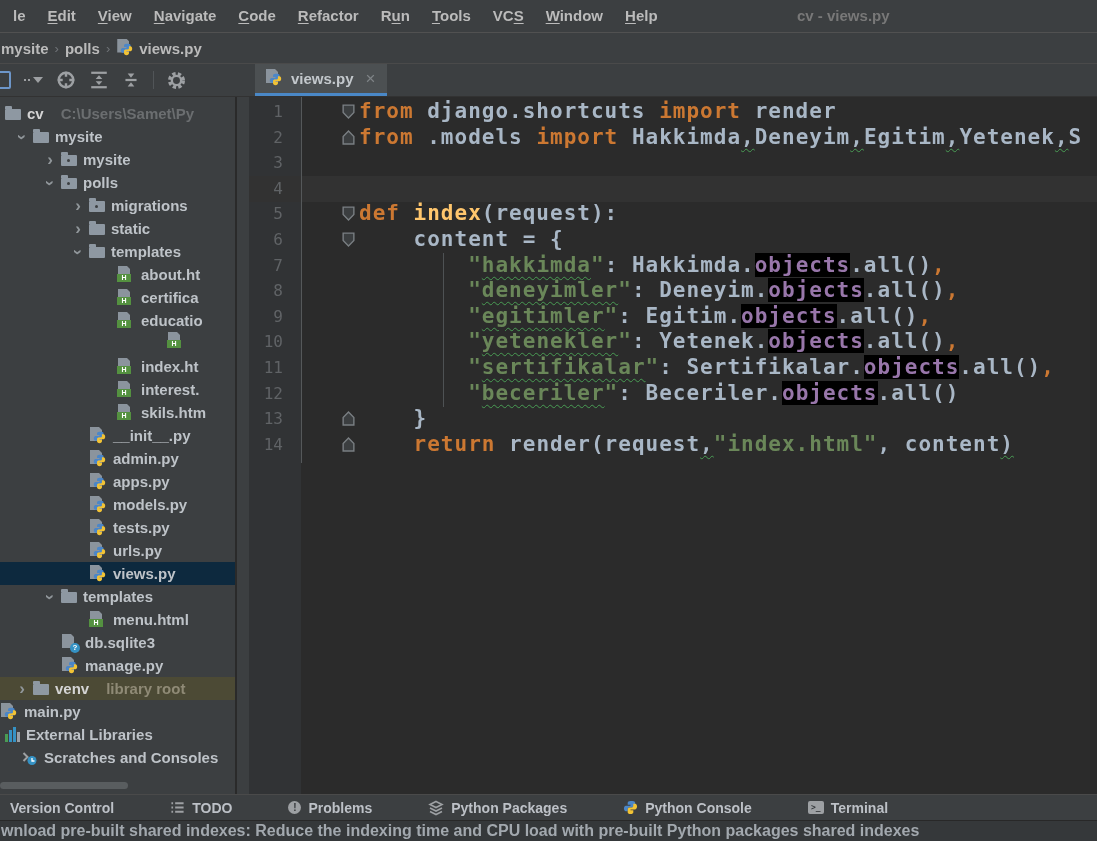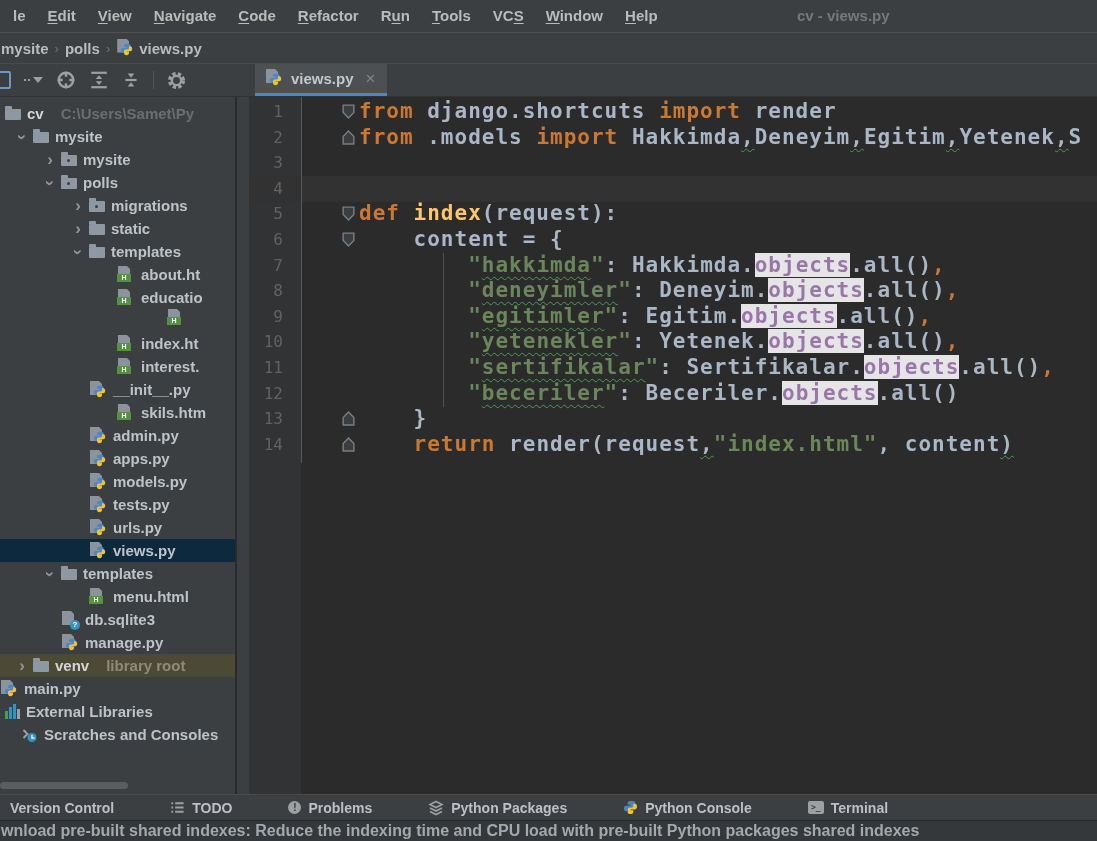--- a/index.html
+++ b/index.html
@@ -69,21 +69,21 @@
   .indent-guide{position:absolute;left:194px;top:156px;width:1px;height:154px;background:#4e5254;}
   .codewrap{position:absolute;left:0;top:2px;right:0;}
   .code-line{height:25.6px;line-height:25.6px;position:relative;padding-left:110px;white-space:pre;font-family:"DejaVu Sans Mono",monospace;font-size:21px;font-weight:700;letter-spacing:1px;}
   .ln-num{position:absolute;left:0;top:0;width:34px;text-align:right;color:#606366;font-size:16px;font-weight:400;letter-spacing:0;font-family:"DejaVu Sans Mono",monospace;}
   .fold{position:absolute;left:92px;top:5px;width:15px;height:15px;}
   .fold svg{display:block;}
   .tk-kw{color:#cc7832;}
   .tk-pl{color:#a9b7c6;}
   .tk-str{color:#6a8759;}
   .tk-key{color:#6a8759;text-decoration:underline wavy #499c54 1px;text-underline-offset:4px;}
-  .tk-attr{color:#9876aa;background:#e5e5e5;}
+  .tk-attr{color:#9876aa;background:#000000;}
   .tk-cw{color:#a9b7c6;text-decoration:underline wavy #499c54 1px;text-underline-offset:4px;}
   .tk-tw{color:#cc7832;}
   .tk-fn{color:#ffc66d;}
 
   
   .toolwinbar{height:26px;background:#3c3f41;border-top:1px solid #4a4a4a;box-sizing:border-box;display:flex;align-items:center;gap:56px;padding-left:10px;}
   .twb-item{display:flex;align-items:center;gap:7px;color:#bdc1c7;font-size:14px;font-weight:600;white-space:nowrap;justify-content:flex-end;}
   .twb-ic{display:inline-flex;align-items:center;}
   .pcirc{width:13px;height:13px;border-radius:50%;background:#9da0a3;color:#34373a;font:700 10px/13px "Liberation Sans",sans-serif;text-align:center;display:inline-block;}
   .term{width:16px;height:13px;background:#9da0a3;border-radius:2px;color:#34373a;font:700 8px/13px "DejaVu Sans Mono",monospace;text-align:center;display:inline-block;}
@@ -222,20 +222,27 @@
             <span class="page"></span>
             <span class="band">H</span>
           </span>
           <span class="lbl">about.ht</span>
         </div>
         <div class="tree-row" style="padding-left: 117px;">
           <span class="icon-file">
             <span class="page"></span>
             <span class="band">H</span>
           </span>
+          <span class="lbl">certifica</span>
+        </div>
+        <div class="tree-row" style="padding-left: 117px;">
+          <span class="icon-file">
+            <span class="page"></span>
+            <span class="band">H</span>
+          </span>
           <span class="lbl">educatio</span>
         </div>
         <div class="tree-row" style="padding-left: 117px; flex-direction: column;">
           <span class="icon-file">
             <span class="page"></span>
             <span class="band">H</span>
           </span>
           <span class="lbl">experien</span>
         </div>
         <div class="tree-row" style="padding-left: 117px;">
@@ -245,33 +252,33 @@
           </span>
           <span class="lbl">index.ht</span>
         </div>
         <div class="tree-row" style="padding-left: 117px;">
           <span class="icon-file">
             <span class="page"></span>
             <span class="band">H</span>
           </span>
           <span class="lbl">interest.</span>
         </div>
+        <div class="tree-row" style="padding-left: 117px;">
+          <span class="icon-file">
+            <span class="page"></span>
+            <span class="band">H</span>
+          </span>
+          <span class="lbl">skils.htm</span>
+        </div>
         <div class="tree-row" style="padding-left: 89px;">
           <span class="icon-file"><span class="page"></span><span><svg viewBox="0 0 16 16" style="position:absolute;left:4px;top:4px;width:13px;height:13px;">
                 <path fill="#4b86c8" d="M8 1C6 1 5 2 5 3v2h3v1H3C2 6 1 7.3 1 9s1 3 2 3h2v-2c0-1.2.9-2 2-2h4c1 0 2-.9 2-2V3c0-1-1-2-3-2z"></path>
                 <path fill="#f2c335" d="M8 15c2 0 3-1 3-2v-2H8v-1h5c1 0 2-1.3 2-3s-1-3-2-3h-2v2c0 1.2-.9 2-2 2H7c-1 0-2 .9-2 2v3c0 1 1 2 3 2z"></path>
               </svg></span></span>
           <span class="lbl">__init__.py</span>
-        </div>
-        <div class="tree-row" style="padding-left: 117px;">
-          <span class="icon-file">
-            <span class="page"></span>
-            <span class="band">H</span>
-          </span>
-          <span class="lbl">skils.htm</span>
         </div>
         <div class="tree-row" style="padding-left: 89px;">
           <span class="icon-file"><span class="page"></span><span><svg viewBox="0 0 16 16" style="position:absolute;left:4px;top:4px;width:13px;height:13px;">
                 <path fill="#4b86c8" d="M8 1C6 1 5 2 5 3v2h3v1H3C2 6 1 7.3 1 9s1 3 2 3h2v-2c0-1.2.9-2 2-2h4c1 0 2-.9 2-2V3c0-1-1-2-3-2z"></path>
                 <path fill="#f2c335" d="M8 15c2 0 3-1 3-2v-2H8v-1h5c1 0 2-1.3 2-3s-1-3-2-3h-2v2c0 1.2-.9 2-2 2H7c-1 0-2 .9-2 2v3c0 1 1 2 3 2z"></path>
               </svg></span></span>
           <span class="lbl">admin.py</span>
         </div>
         <div class="tree-row" style="padding-left: 89px;">
           <span class="icon-file"><span class="page"></span><span><svg viewBox="0 0 16 16" style="position:absolute;left:4px;top:4px;width:13px;height:13px;">

